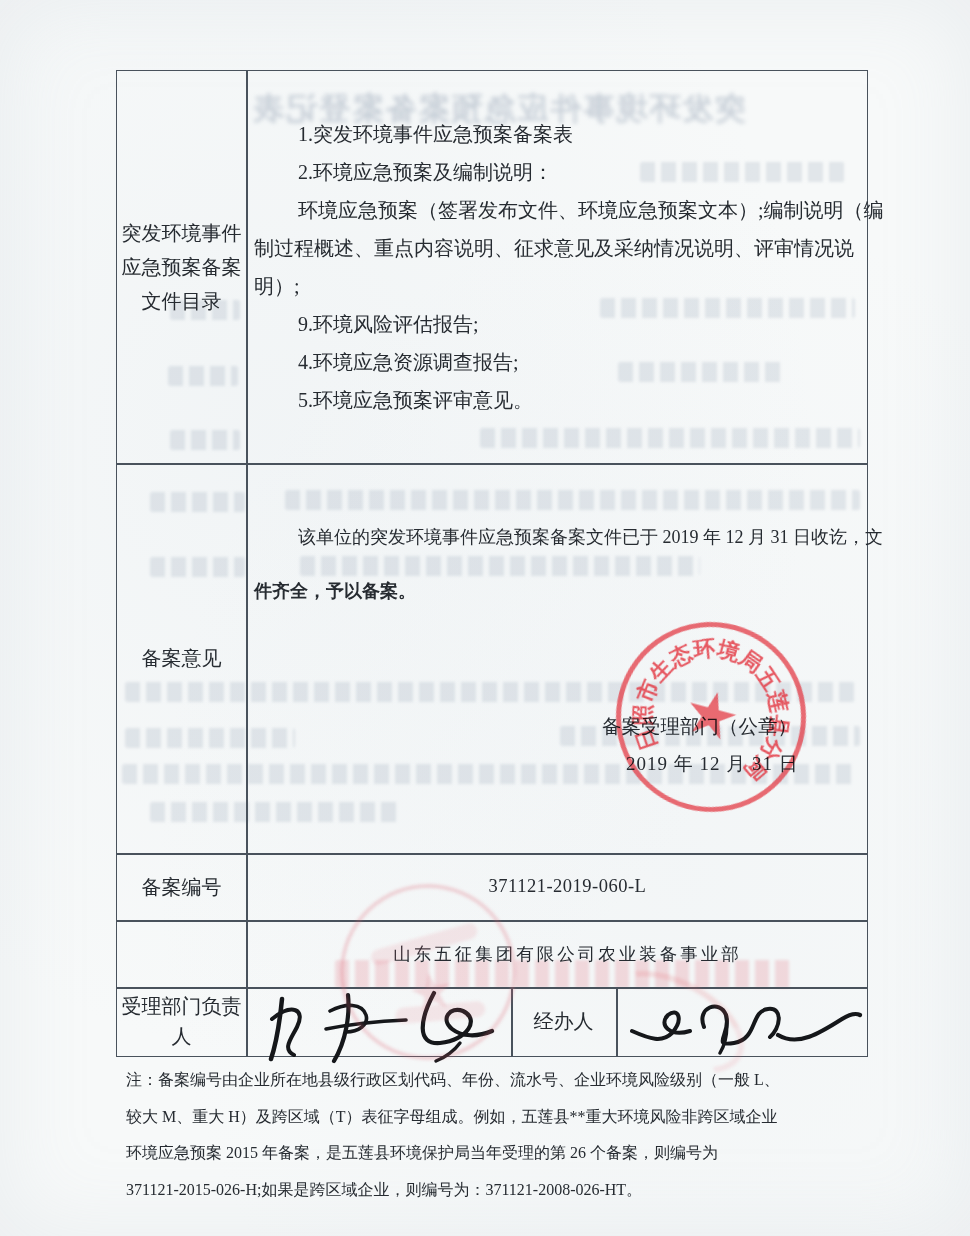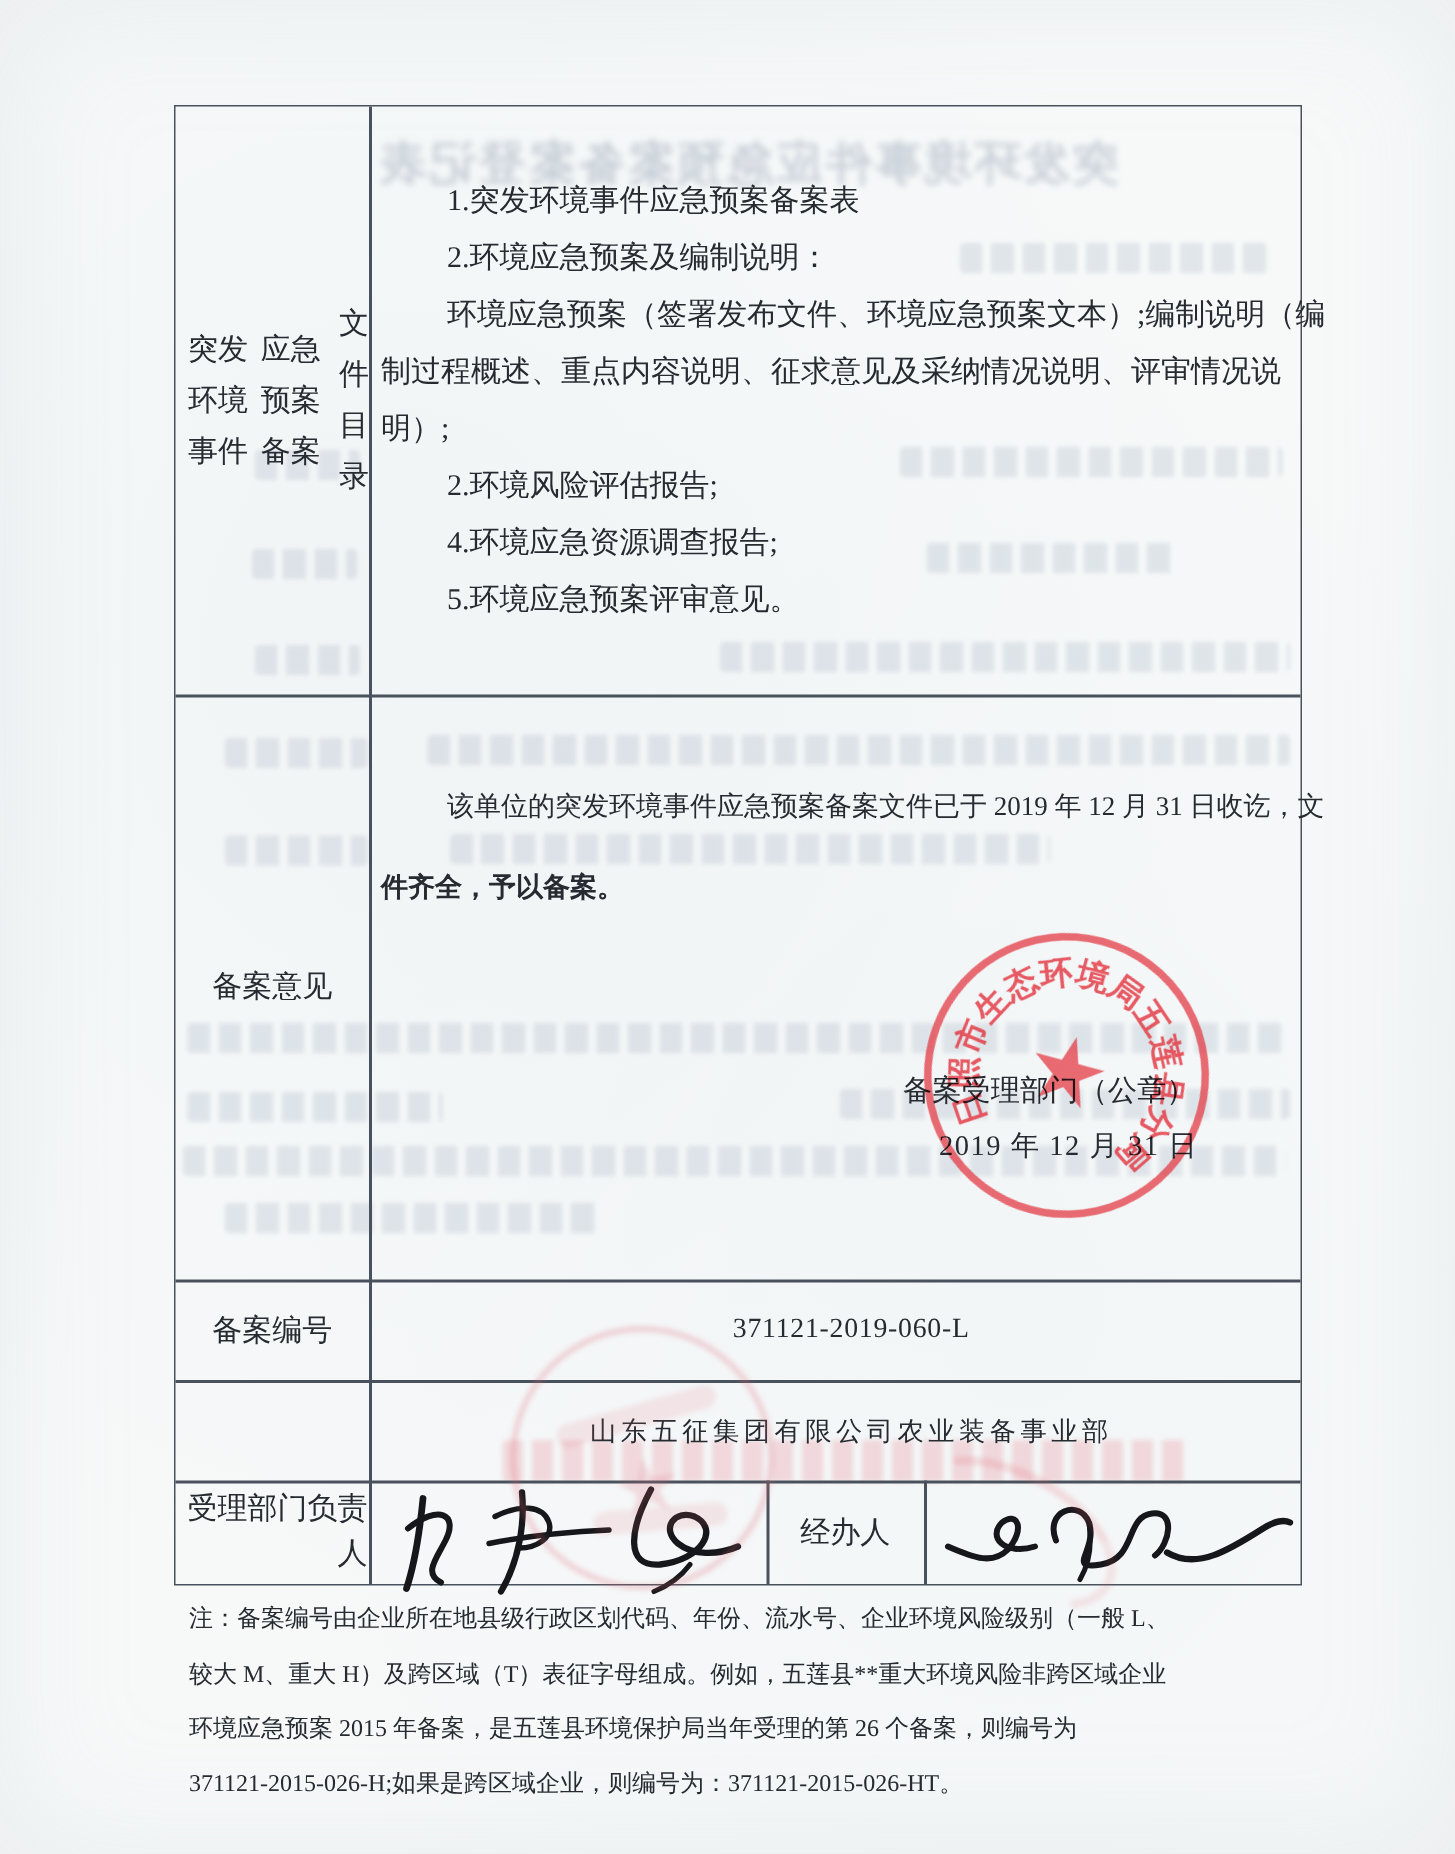--- a/index.html
+++ b/index.html
@@ -92,23 +92,23 @@
   .hl2{top:782px; height:2px;}
   .hl3{top:849px; height:1.8px;}
   .hl4{top:916px; height:1.8px;}
   .vline{ position:absolute; width:1.8px; background:#49525c; }
   .vmain{left:129px; top:0; bottom:0;}
   .v5a{left:394px; top:916px; bottom:0;}
   .v5b{left:499px; top:916px; bottom:0;}
 
   .cell{ position:absolute; }
   .label-cell{
-    width:129px; display:flex; flex-direction:row;
+    width:129px; display:flex; flex-direction:column;
     align-items:center; justify-content:center;
-    font-size:20px; line-height:34px; text-align:right;
+    font-size:20px; line-height:34px; text-align:center;
   }
   .lc1{left:0; top:0;   height:392px;}
   .lc2{left:0; top:392px; height:390px;}
   .lc3{left:0; top:782px; height:67px;}
   .lc4{left:0; top:849px; height:67px;}
   .lc5{left:0; top:916px; height:68px; line-height:30px; padding:0 1px;}
 
   .content1{
     left:129px; top:0; width:619px; height:392px;
     padding:44px 0 0 8px; font-size:20px;
@@ -213,21 +213,21 @@
       <div>突发环境事件</div>
       <div>应急预案备案</div>
       <div>文件目录</div>
     </div>
     <div class="cell content1">
       <div class="tline ind">1.突发环境事件应急预案备案表</div>
       <div class="tline ind">2.环境应急预案及编制说明：</div>
       <div class="tline ind">环境应急预案（签署发布文件、环境应急预案文本）;编制说明（编</div>
       <div class="tline">制过程概述、重点内容说明、征求意见及采纳情况说明、评审情况说</div>
       <div class="tline">明）;</div>
-      <div class="tline ind">2.环境风险评估报告;</div>
+      <div class="tline ind">9.环境风险评估报告;</div>
       <div class="tline ind">4.环境应急资源调查报告;</div>
       <div class="tline ind">5.环境应急预案评审意见。</div>
     </div>
 
     <div class="cell label-cell lc2">
       <div>备案意见</div>
     </div>
     <div class="cell content2">
       <div class="bodyline bl1">该单位的突发环境事件应急预案备案文件已于 2019 年 12 月 31 日收讫，文</div>
       <div class="bodyline bl2">件齐全，予以备案。</div>
@@ -281,16 +281,16 @@
         <path d="M98,20 C100,34 98,48 92,58" stroke-width="3.4"></path>
         <path d="M150,40 C170,52 192,38 214,24 C222,19 228,18 232,20" stroke-width="4.2"></path>
       </svg>
     </div>
   </div>
 
   <div class="note">
     <div class="nline">注：备案编号由企业所在地县级行政区划代码、年份、流水号、企业环境风险级别（一般 L、</div>
     <div class="nline">较大 M、重大 H）及跨区域（T）表征字母组成。例如，五莲县**重大环境风险非跨区域企业</div>
     <div class="nline">环境应急预案 2015 年备案，是五莲县环境保护局当年受理的第 26 个备案，则编号为</div>
-    <div class="nline">371121-2015-026-H;如果是跨区域企业，则编号为：371121-2015-026-HT。</div>
+    <div class="nline">371121-2015-026-H;如果是跨区域企业，则编号为：371121-2008-026-HT。</div>
   </div>
 
 </div>
 
 </body></html>

